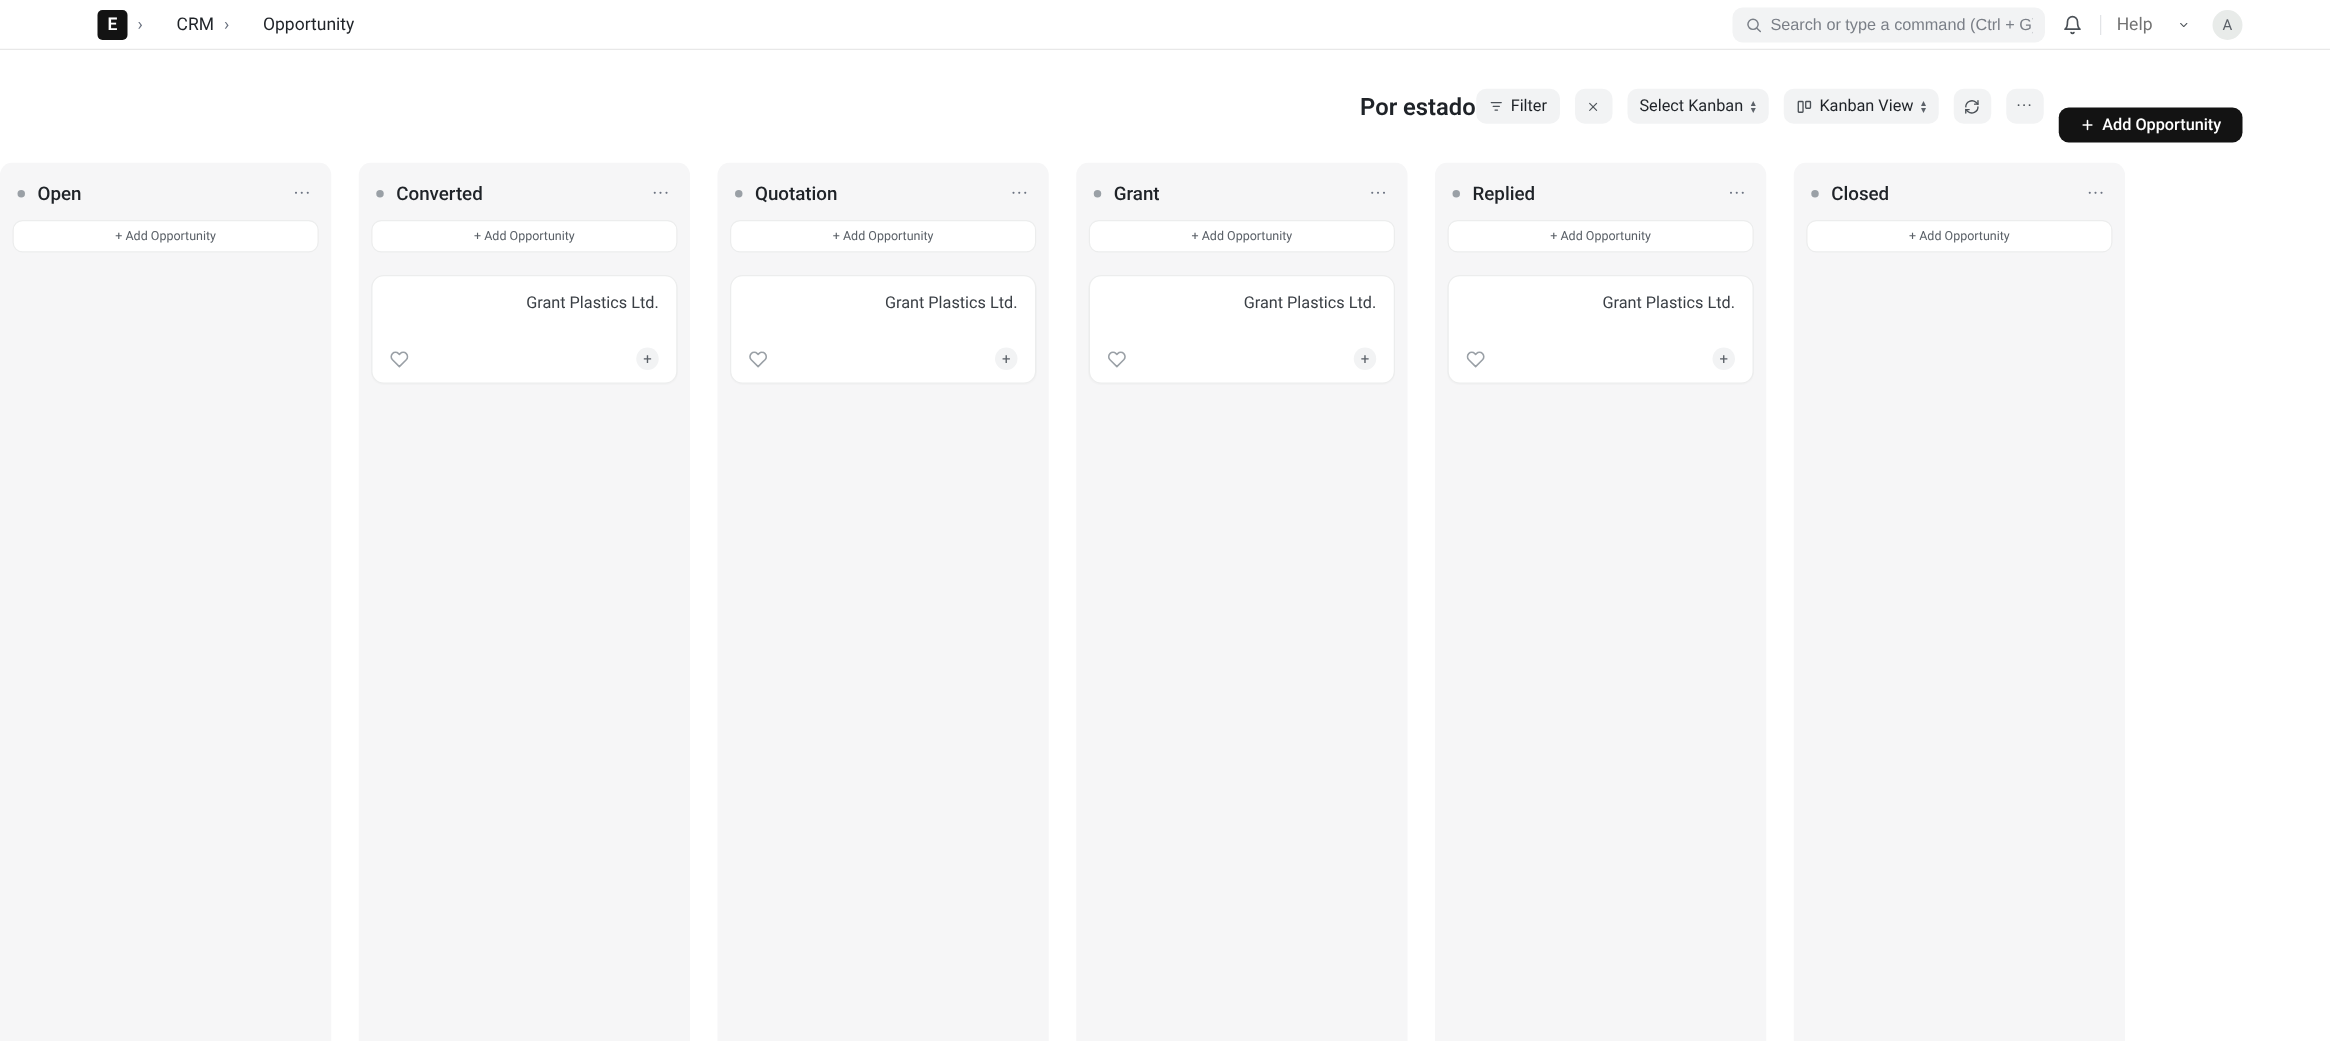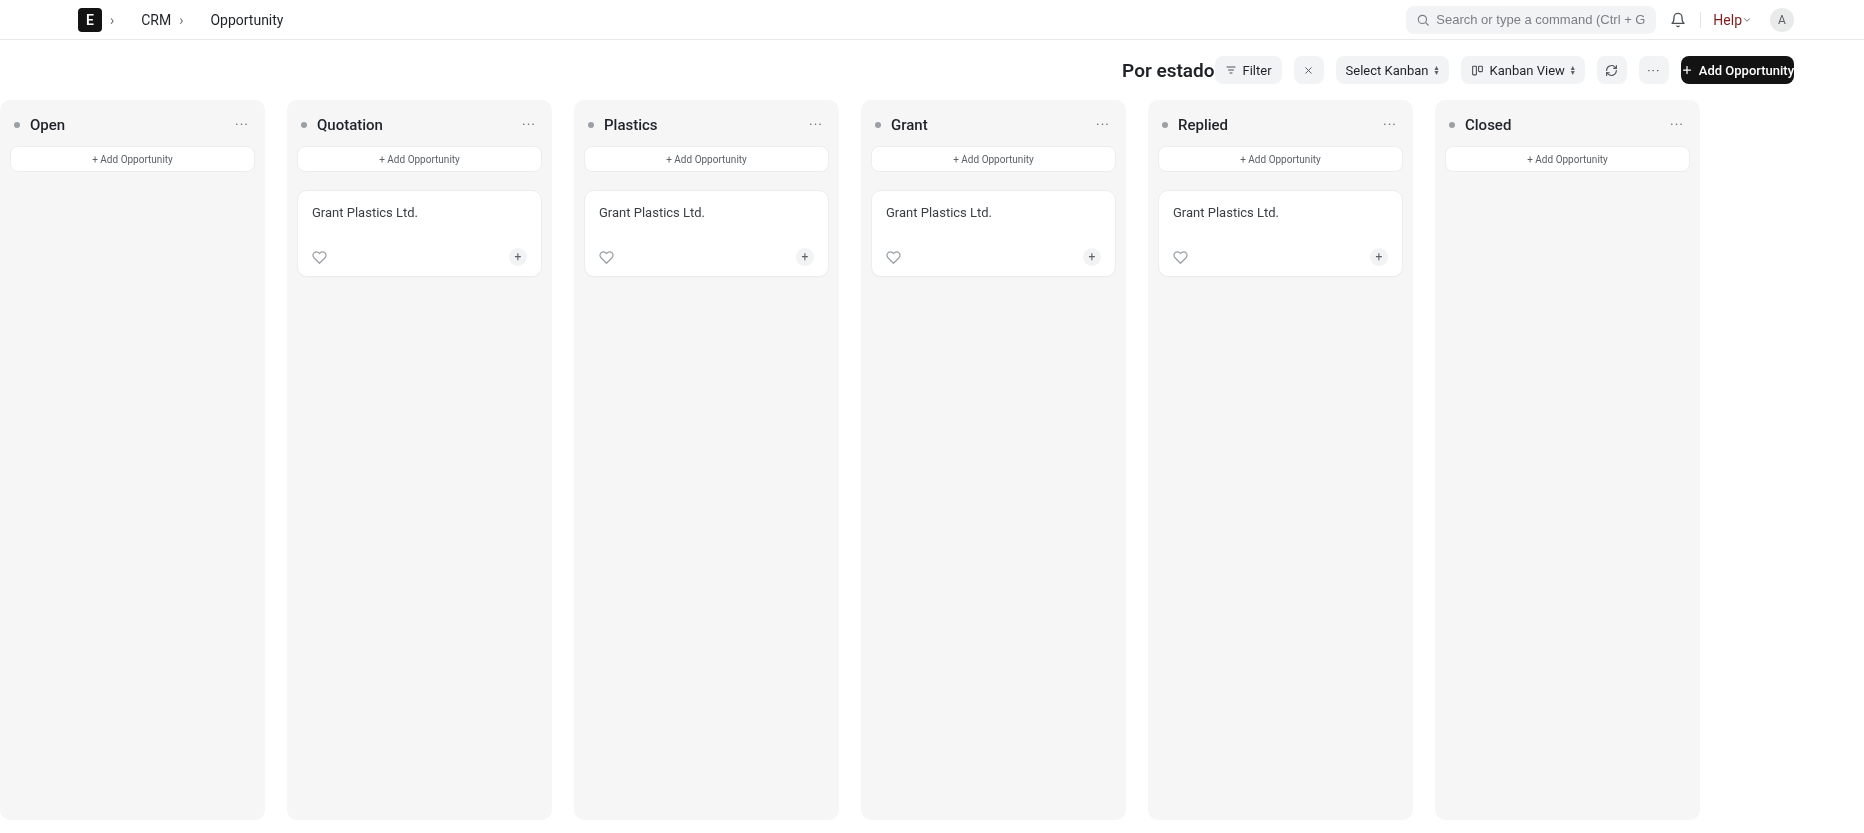--- a/index.html
+++ b/index.html
@@ -47,22 +47,22 @@
   }
   .search-wrap input::placeholder { color: #7a7f87; }
   .icon-btn {
     width: 28px; height: 28px;
     display: flex; align-items: center; justify-content: center;
     border-radius: 6px; cursor: pointer;
     color: #4b5157;
   }
   .vdiv { width: 1px; height: 16px; background: #e2e4e7; }
   .help-btn {
-    display: flex; align-items: center; gap: 0;
-    color: #7f1d1d; cursor: pointer; font-size: 14px;
+    display: flex; align-items: center; gap: 20px;
+    color: #737373; cursor: pointer; font-size: 14px;
     padding: 0 4px;
   }
   .avatar {
     width: 24px; height: 24px; border-radius: 50%;
     background: #e8ebe9; color: #5b6168;
     display: flex; align-items: center; justify-content: center;
     font-size: 12px; margin-left: 6px;
   }
 
   
@@ -74,21 +74,22 @@
   .toolbar { display: flex; align-items: center; gap: 12px; }
   .tool-btn {
     display: flex; align-items: center; gap: 6px;
     background: #f2f3f4; border-radius: 8px;
     height: 28px; padding: 0 10px;
     color: #1f2328; font-size: 13px; cursor: pointer;
   }
   .tool-btn.square { width: 30px; padding: 0; justify-content: center; }
   .tool-btn.primary {
     background: #131313; color: #fff; font-weight: 500;
-    padding: 0 0;
+    padding: 0 17px;
+    margin-top: 30px;
   }
   .chev-updown { display: inline-flex; flex-direction: column; line-height: 5px; font-size: 8px; color: #5b6168; }
 
   
   .board-scroll { overflow-x: auto; }
   .board {
     display: flex;
     gap: 22px;
     padding: 0 0 0 0;
   }
@@ -118,21 +119,21 @@
     font-size: 10px; cursor: pointer;
     margin-bottom: 18px;
   }
   .card {
     background: #ffffff;
     border: 1px solid #eceded;
     border-radius: 10px;
     padding: 14px 14px 10px;
     box-shadow: 0 1px 1px rgba(0,0,0,0.02);
   }
-  .card-title { font-size: 13px; color: #3a3f45; margin-bottom: 28px; }
+  .card-title { font-size: 13px; color: #3a3f45; margin-bottom: 28px; text-align: right; }
   .card-foot { display: flex; align-items: center; justify-content: space-between; }
   .heart { color: #9aa0a6; cursor: pointer; }
   .card-plus {
     width: 18px; height: 18px; border-radius: 50%;
     background: #f2f3f4; display: flex; align-items: center; justify-content: center;
     color: #5b6168; font-size: 12px; cursor: pointer;
   }
   svg { display: block; }
 </style>
 </head>
@@ -258,21 +259,21 @@
           <span class="col-more">···</span>
         </div>
         <div class="add-btn">
           <span>+ Add Opportunity</span>
         </div>
       </div>
       <div class="col">
         <div class="col-head">
           <div class="col-title">
             <span class="dot" style="background: rgb(154, 160, 166);"></span>
-            <span class="col-name">Quotation</span>
+            <span class="col-name">Converted</span>
           </div>
           <span class="col-more">···</span>
         </div>
         <div class="add-btn">
           <span>+ Add Opportunity</span>
         </div>
         <div class="card">
           <div class="card-title">Grant Plastics Ltd.</div>
           <div class="card-foot">
             <span class="heart"><span><svg width="15" height="15" viewBox="0 0 24 24" fill="none" stroke="#9aa0a6" stroke-width="2" stroke-linecap="round" stroke-linejoin="round">
@@ -281,21 +282,21 @@
             <span class="card-plus">
               <span>+</span>
             </span>
           </div>
         </div>
       </div>
       <div class="col">
         <div class="col-head">
           <div class="col-title">
             <span class="dot" style="background: rgb(154, 160, 166);"></span>
-            <span class="col-name">Plastics</span>
+            <span class="col-name">Quotation</span>
           </div>
           <span class="col-more">···</span>
         </div>
         <div class="add-btn">
           <span>+ Add Opportunity</span>
         </div>
         <div class="card">
           <div class="card-title">Grant Plastics Ltd.</div>
           <div class="card-foot">
             <span class="heart"><span><svg width="15" height="15" viewBox="0 0 24 24" fill="none" stroke="#9aa0a6" stroke-width="2" stroke-linecap="round" stroke-linejoin="round">

